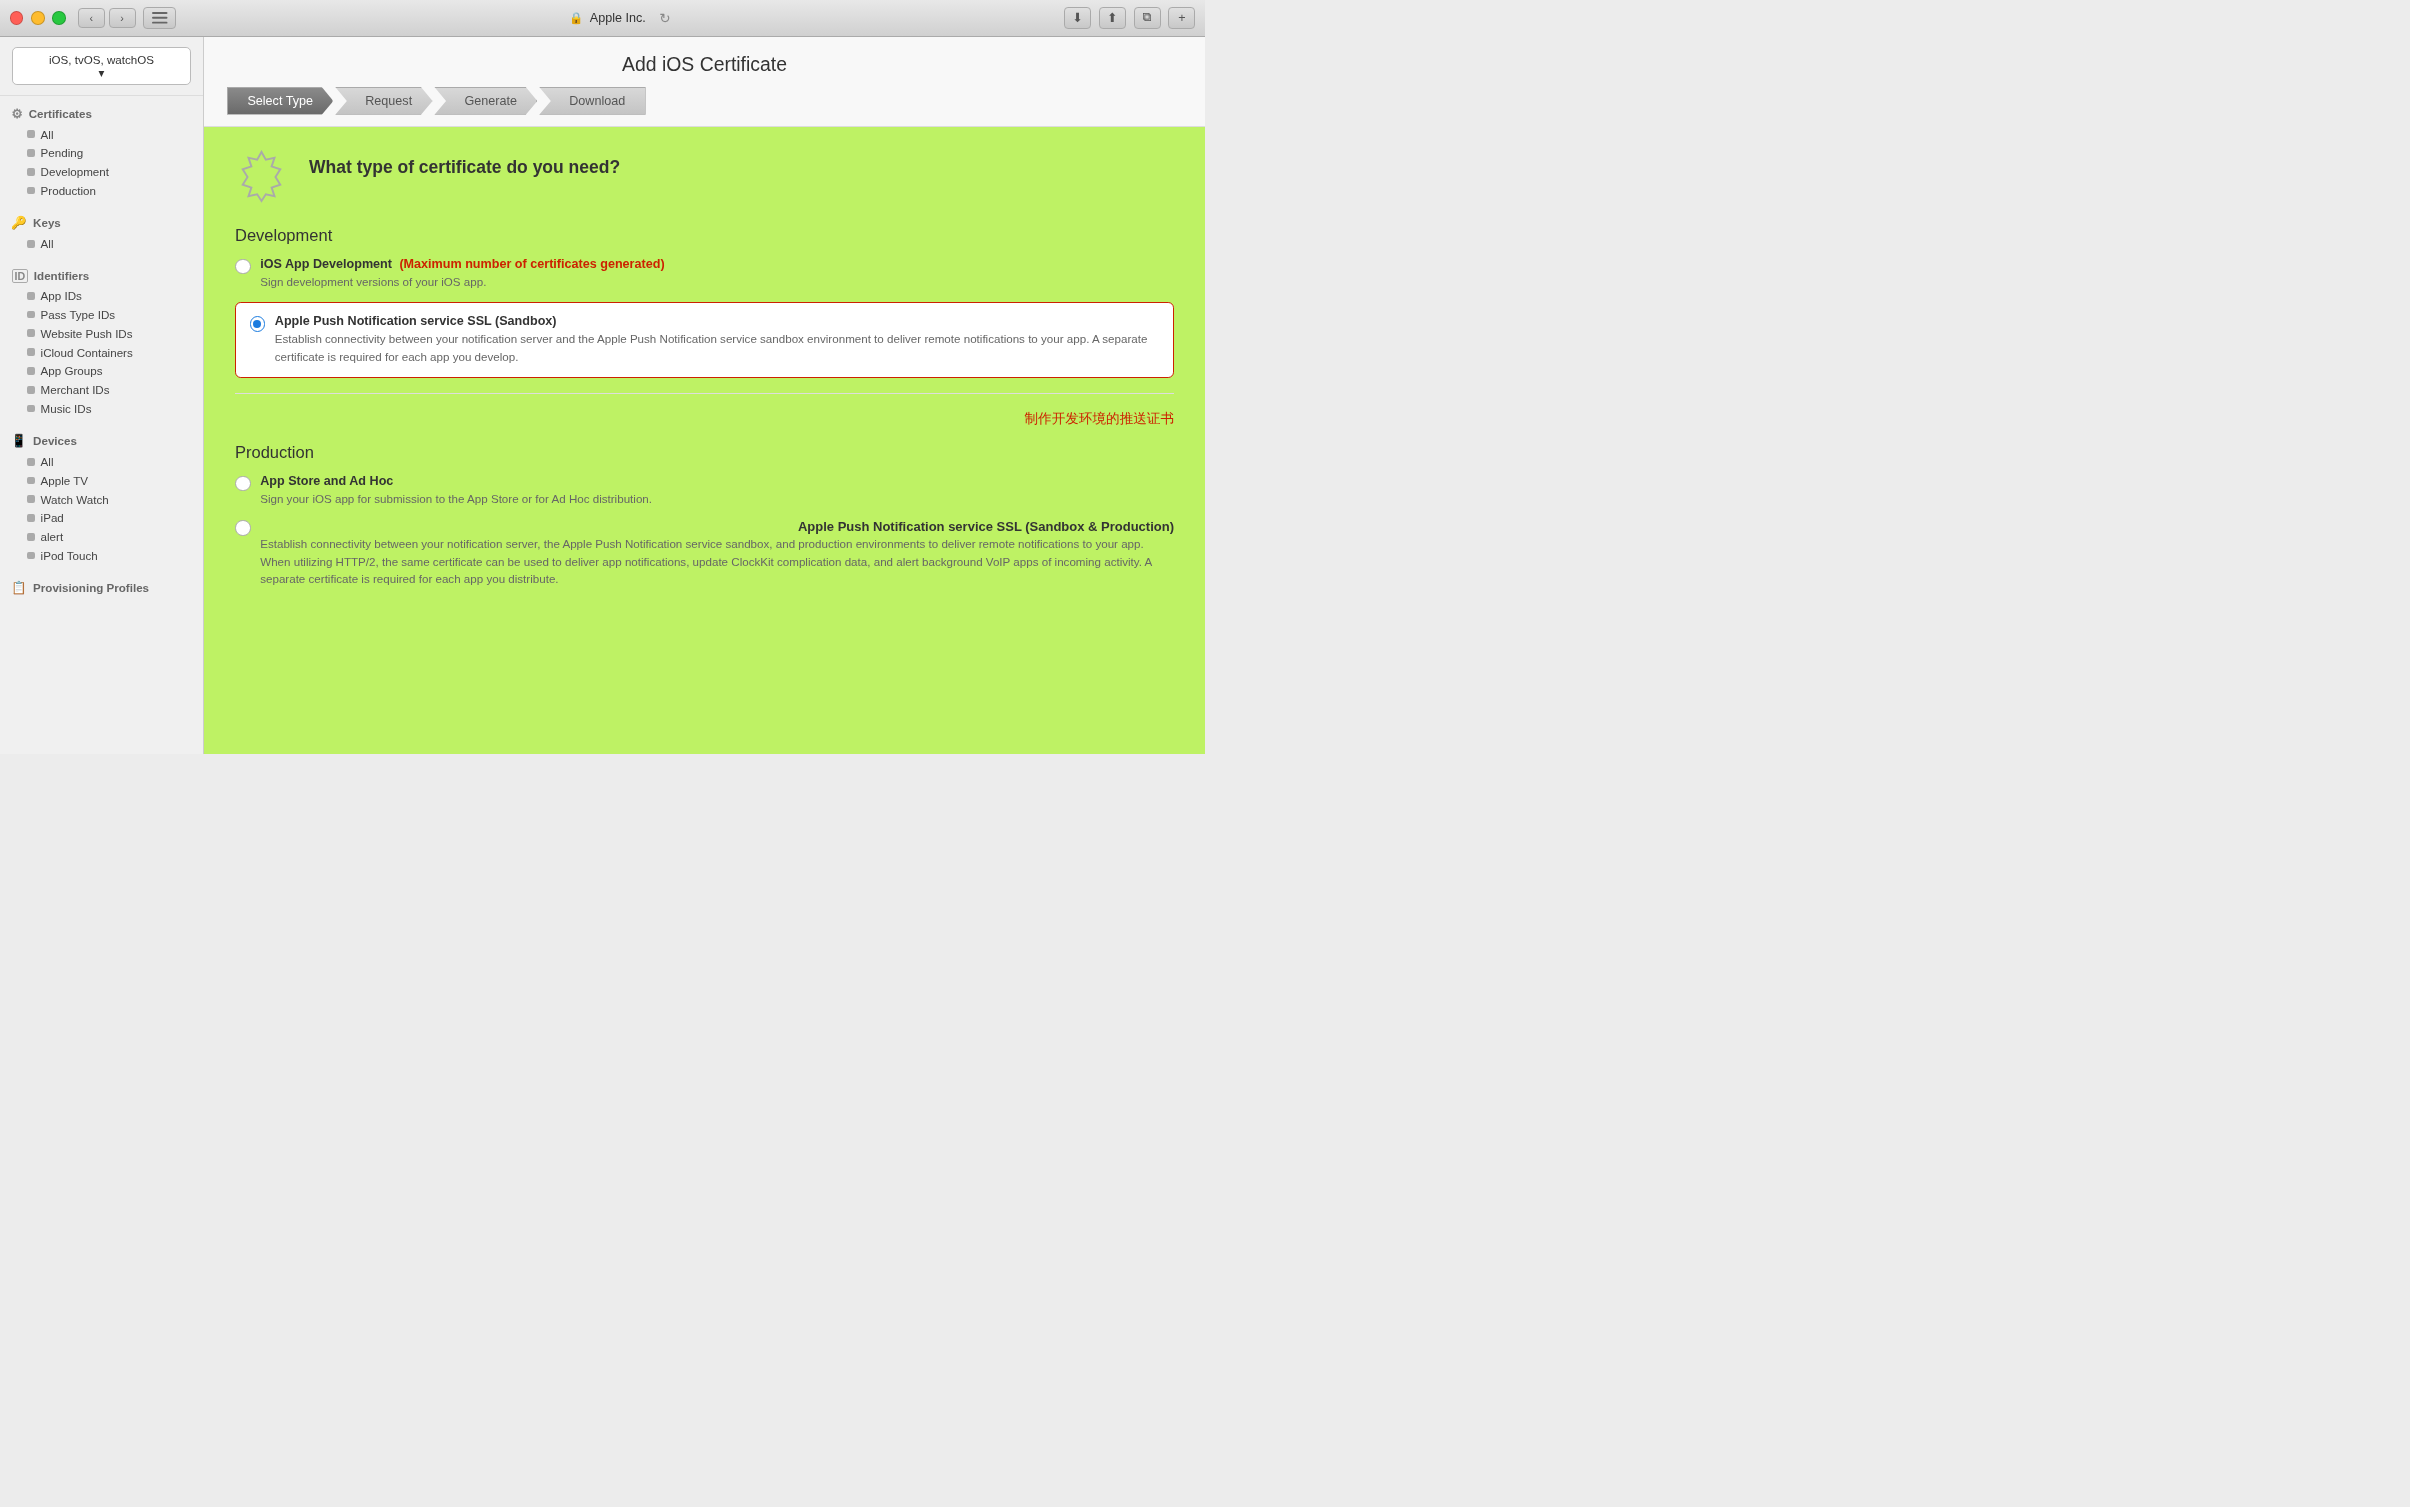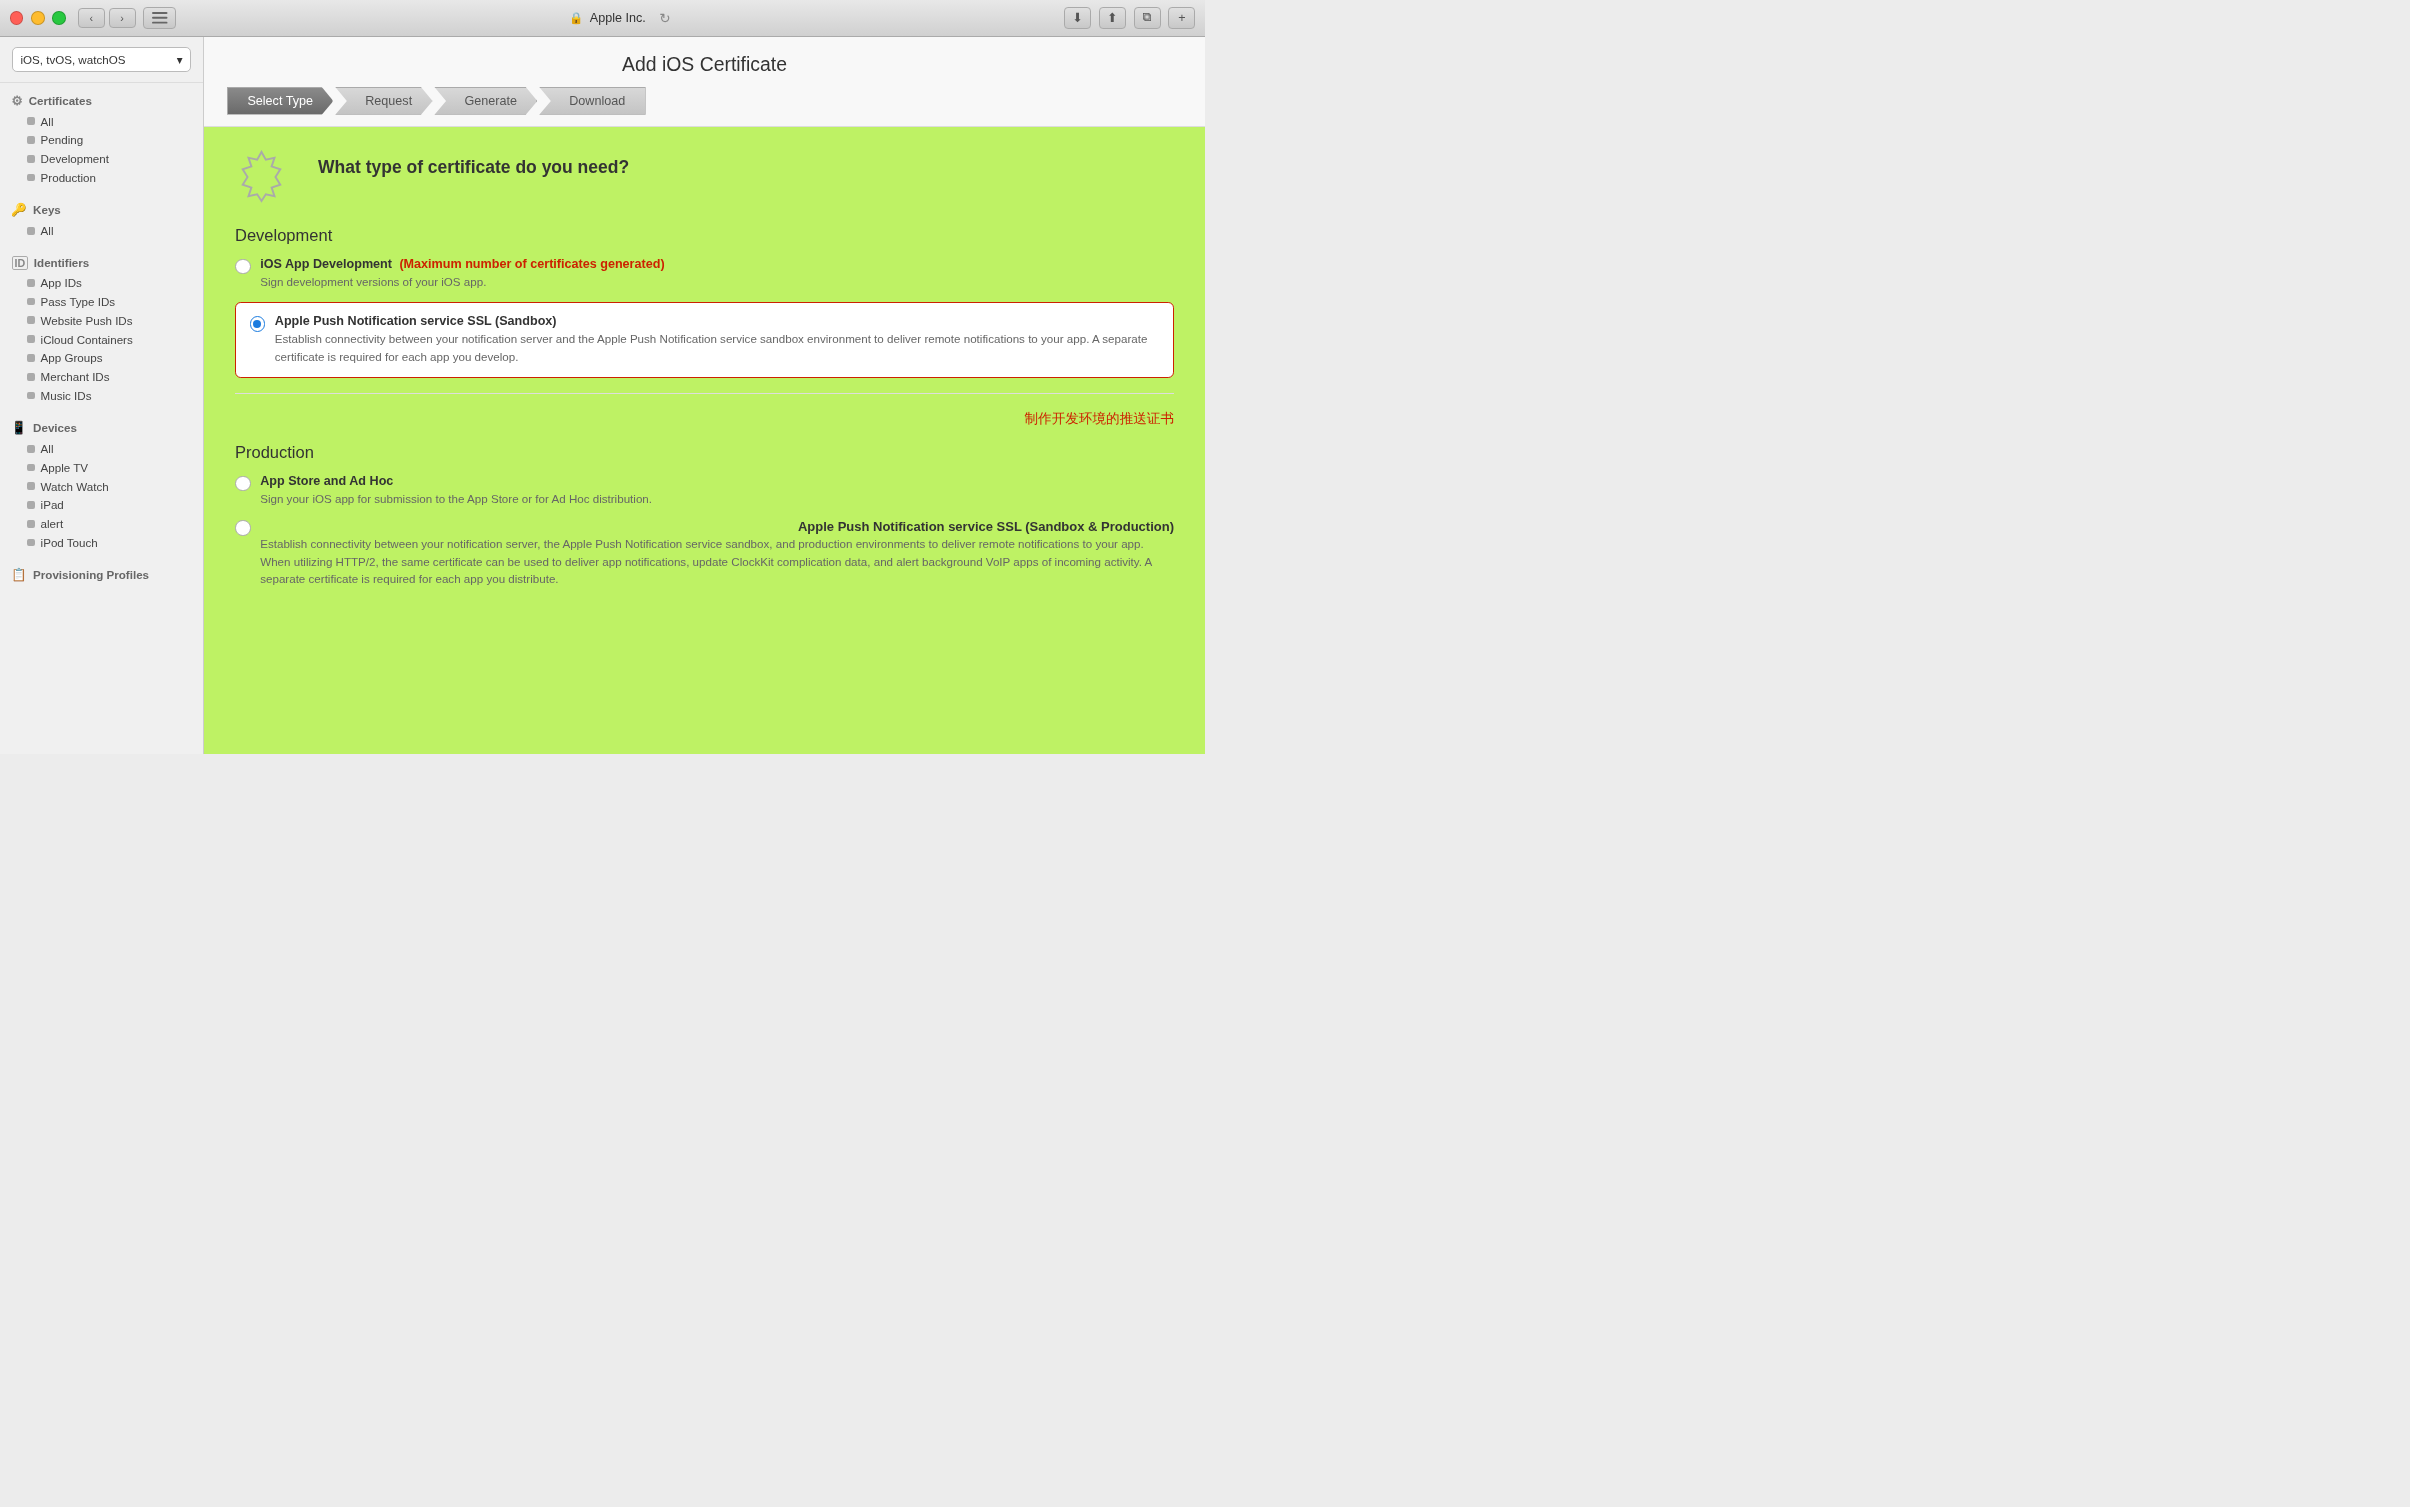--- a/index.html
+++ b/index.html
@@ -120,20 +120,21 @@
       padding: 4.9px 7.8px;
       background: white;
       border: 1px solid #bbb;
       border-radius: 4.9px;
       font-size: 11.6px;
       color: #333;
       cursor: pointer;
       display: flex;
       align-items: center;
       justify-content: space-between;
+      flex-direction: column;
     }
     .sidebar-section {
       padding: 5.8px 0;
     }
     .sidebar-section-header {
       display: flex;
       align-items: center;
       padding: 3.9px 11.6px;
       font-size: 11.6px;
       color: #666;
@@ -284,21 +285,21 @@
     .chinese-note {
       text-align: right;
       color: #cc2200;
       font-size: 13.6px;
       margin: 7.8px 0 15.5px;
     }
 
     .question-header {
       display: flex;
       align-items: center;
-      gap: 30px;
+      gap: 21px;
       margin-bottom: 23px;
     }
 
     
     .seal-icon {
       width: 53px;
       height: 53px;
       flex-shrink: 0;
     }
   </style>

